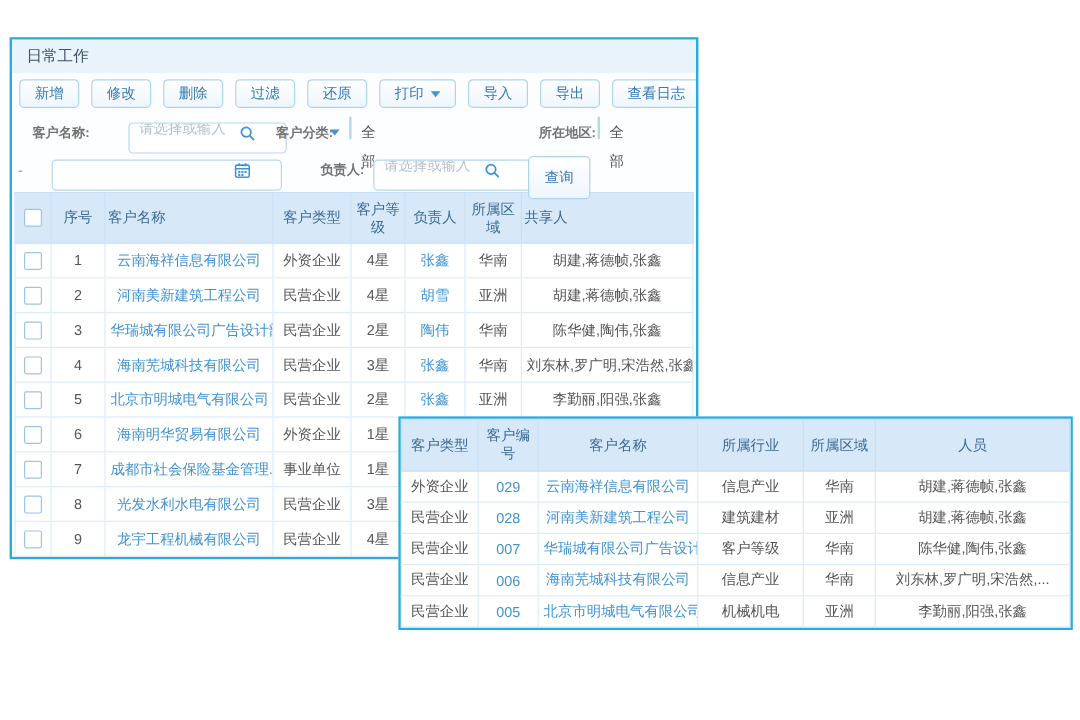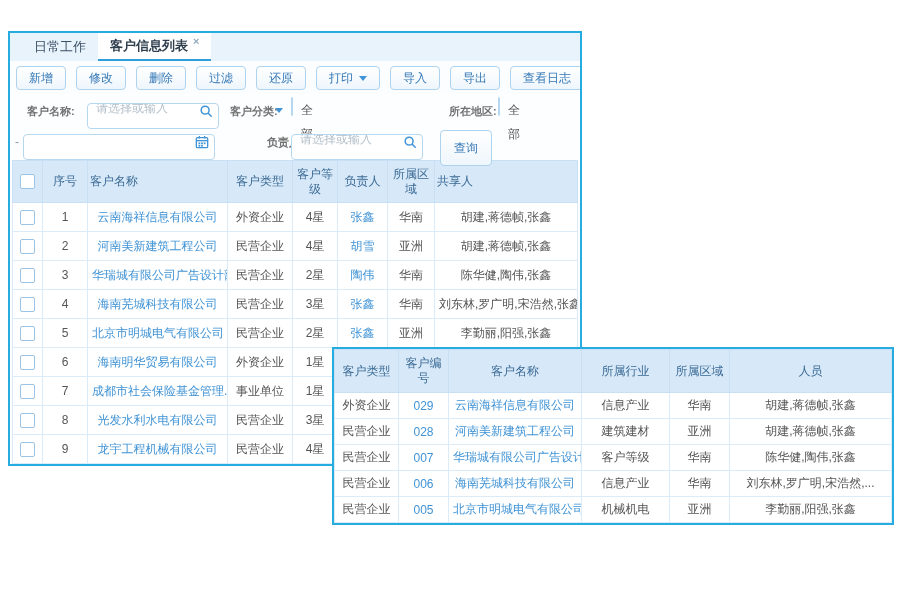--- a/index.html
+++ b/index.html
@@ -1,36 +1,36 @@
 <!DOCTYPE html>
 <html><head>
 <meta charset="utf-8">
 <style>
   html,body{margin:0;padding:0;background:#fff;}
   .canvas{position:relative;width:900px;height:600px;background:#fff;overflow:hidden;
           font-family:"Liberation Sans","DejaVu Sans",sans-serif;}
   .panel{position:absolute;background:#fff;border:2px solid #27ace0;box-sizing:border-box;}
   .main{left:8px;top:31px;width:574px;overflow:hidden;}
   
-  .tabbar{height:28px;background:#e9f3fb;display:flex;align-items:stretch;padding-left:12px;}
+  .tabbar{height:28px;background:#e9f3fb;display:flex;align-items:stretch;}
   .tab{display:flex;align-items:center;padding:0 12px;font-size:13px;color:#3c5166;cursor:pointer;box-sizing:border-box;}
   .tab.active{background:#fff;font-weight:bold;color:#2f3e4d;border-bottom:2px solid #2e9fd9;}
   .tab .x{margin:-10px 0 0 5px;font-size:11px;color:#93aabc;line-height:1;}
   
   .toolbar{display:flex;gap:10px;padding:5px 6px 4px;background:#fcfdfe;align-items:flex-end;}
   .tbtn{height:24px;padding:0 12px;font-size:12px;color:#3578b5;background:linear-gradient(#ffffff,#eef6fc);
         border:1px solid #aed3ee;border-radius:4px;display:inline-flex;align-items:center;gap:6px;
         font-family:inherit;cursor:pointer;white-space:nowrap;}
   .caret{width:0;height:0;border-left:4px solid transparent;border-right:4px solid transparent;border-top:5px solid #4093d5;display:inline-block;}
   
   .filters{position:relative;height:66px;background:#fdfeff;}
   .flabel{position:absolute;font-size:11px;font-weight:bold;color:#737373;line-height:26px;white-space:nowrap;}
   .fgroup{position:absolute;height:26px;box-sizing:border-box;}
   .fgroup input{width:100%;height:100%;box-sizing:border-box;border:1px solid #b5d7f0;border-radius:4px;
-        background:#fff;font-size:12px;color:#555;padding:0 24px 16px 8px;font-family:inherit;outline:none;}
+        background:#fff;font-size:12px;color:#555;padding:0 24px 16px 8px;font-family:inherit;outline:none;margin-left:20px;}
   .fgroup input::placeholder{color:#b3bfc9;}
   .fgroup .ricon{position:absolute;right:6px;top:6px;pointer-events:none;}
   .fselect{border:1px solid #b5d7f0;border-radius:4px;background:#fff;position:relative;}
   .fselect .val{position:absolute;left:9px;top:0;line-height:24px;font-size:12px;color:#555;}
   .fselect .caret{position:absolute;right:9px;top:10px;}
   .dash{position:absolute;font-size:12px;color:#8a98a5;line-height:26px;}
   .qbtn{position:absolute;height:36px;padding:0 13px;font-size:12px;color:#3578b5;background:linear-gradient(#ffffff,#eef6fc);
         border:1px solid #aed3ee;border-radius:4px;font-family:inherit;cursor:pointer;}
   
   .grid-wrap{margin:0 2px;}
@@ -54,24 +54,20 @@
 </head>
 <body>
 
 <div class="canvas">
 
   <section class="panel main">
 
     <div class="tabbar" id="tabbar">
         <div class="tab">
           <span>日常工作</span>
-        </div>
-        <div class="tab active">
-          <span>客户信息列表</span>
-          <span class="x">×</span>
         </div>
       </div>
 
     <div class="toolbar" id="toolbar">
         <button class="tbtn">
           <span>新增</span>
         </button>
         <button class="tbtn">
           <span>修改</span>
         </button>

